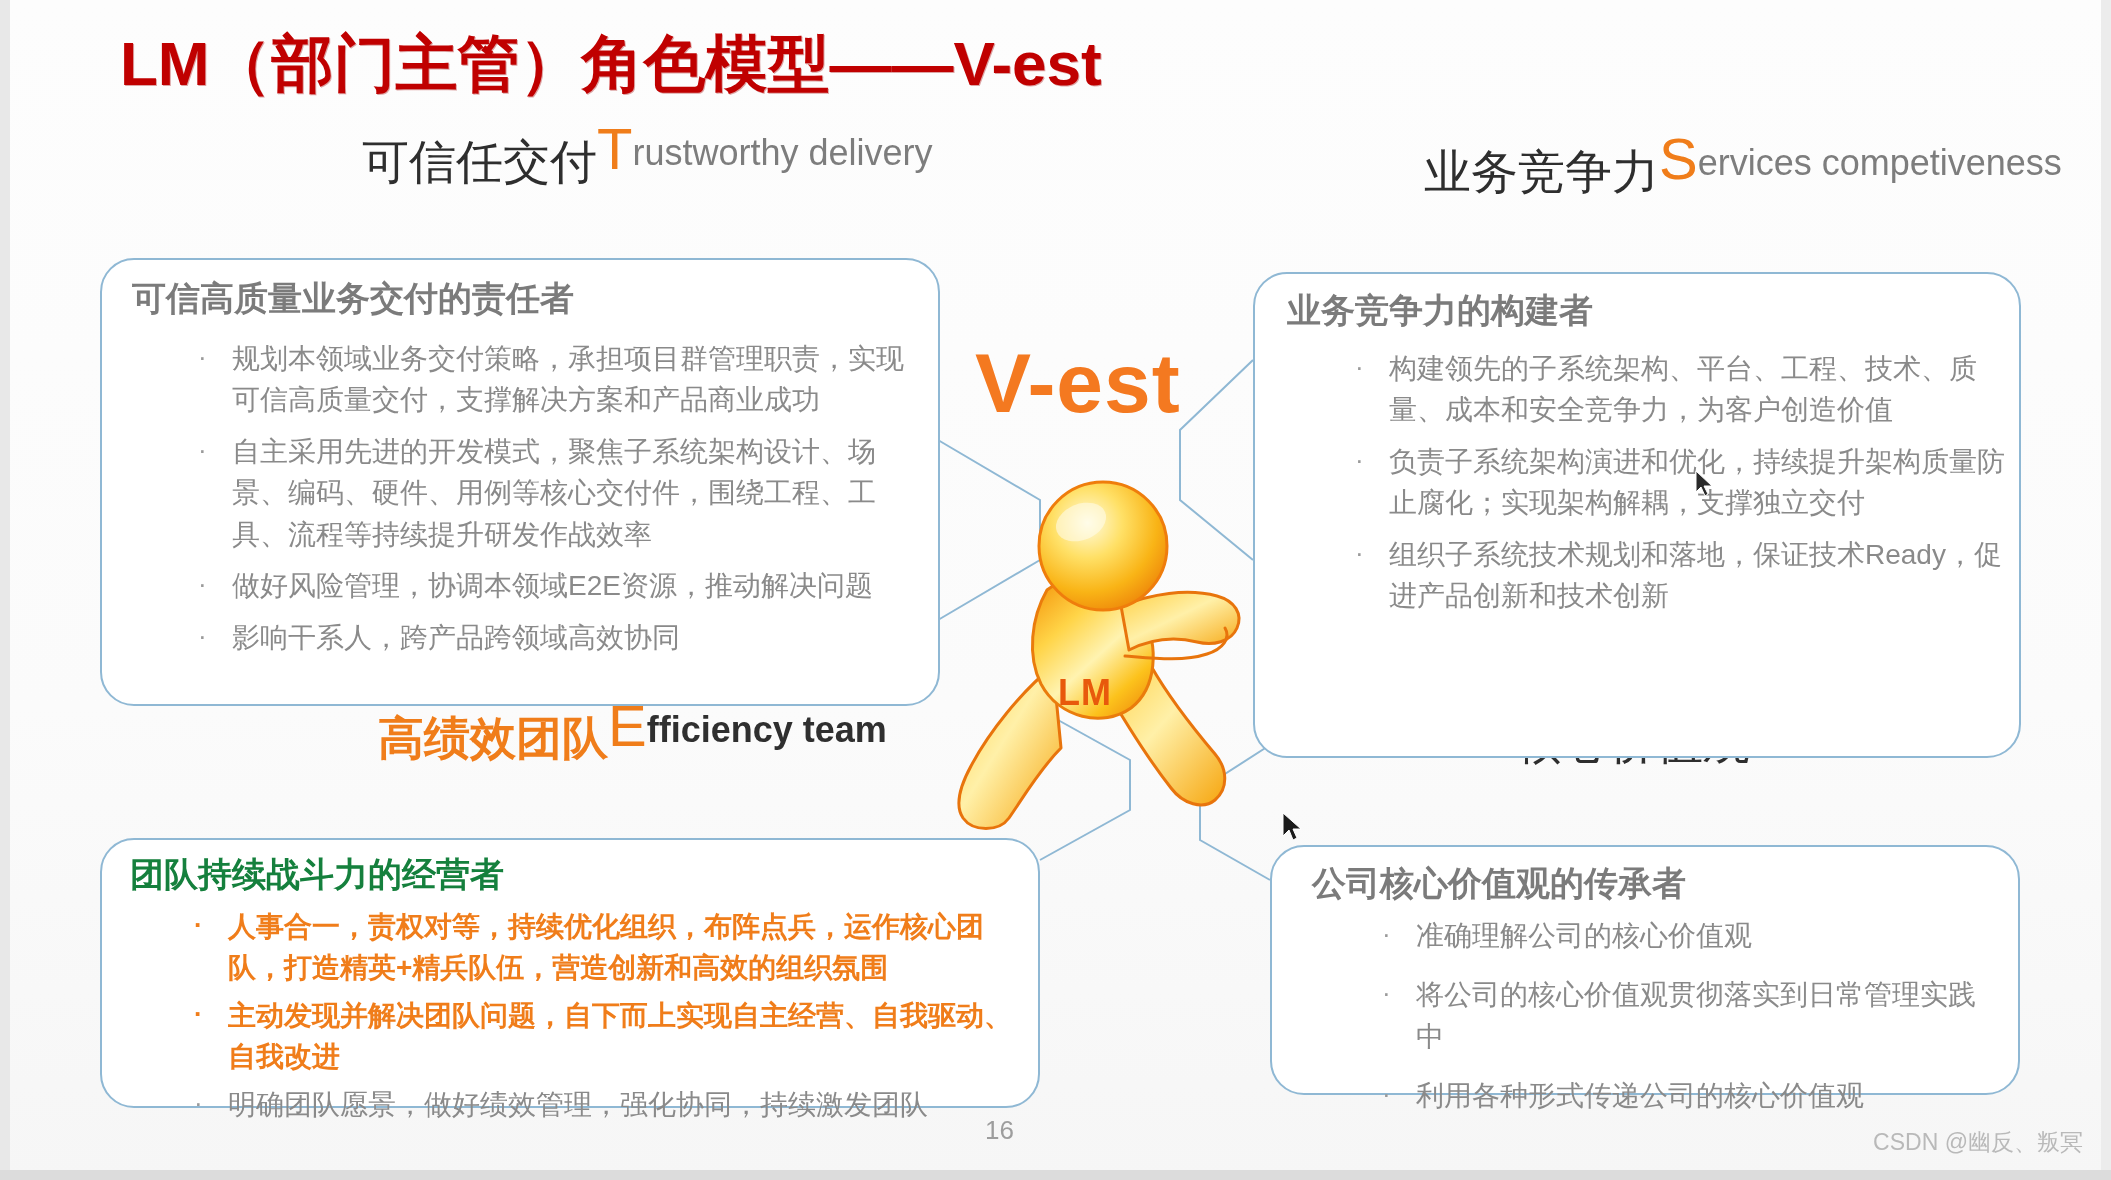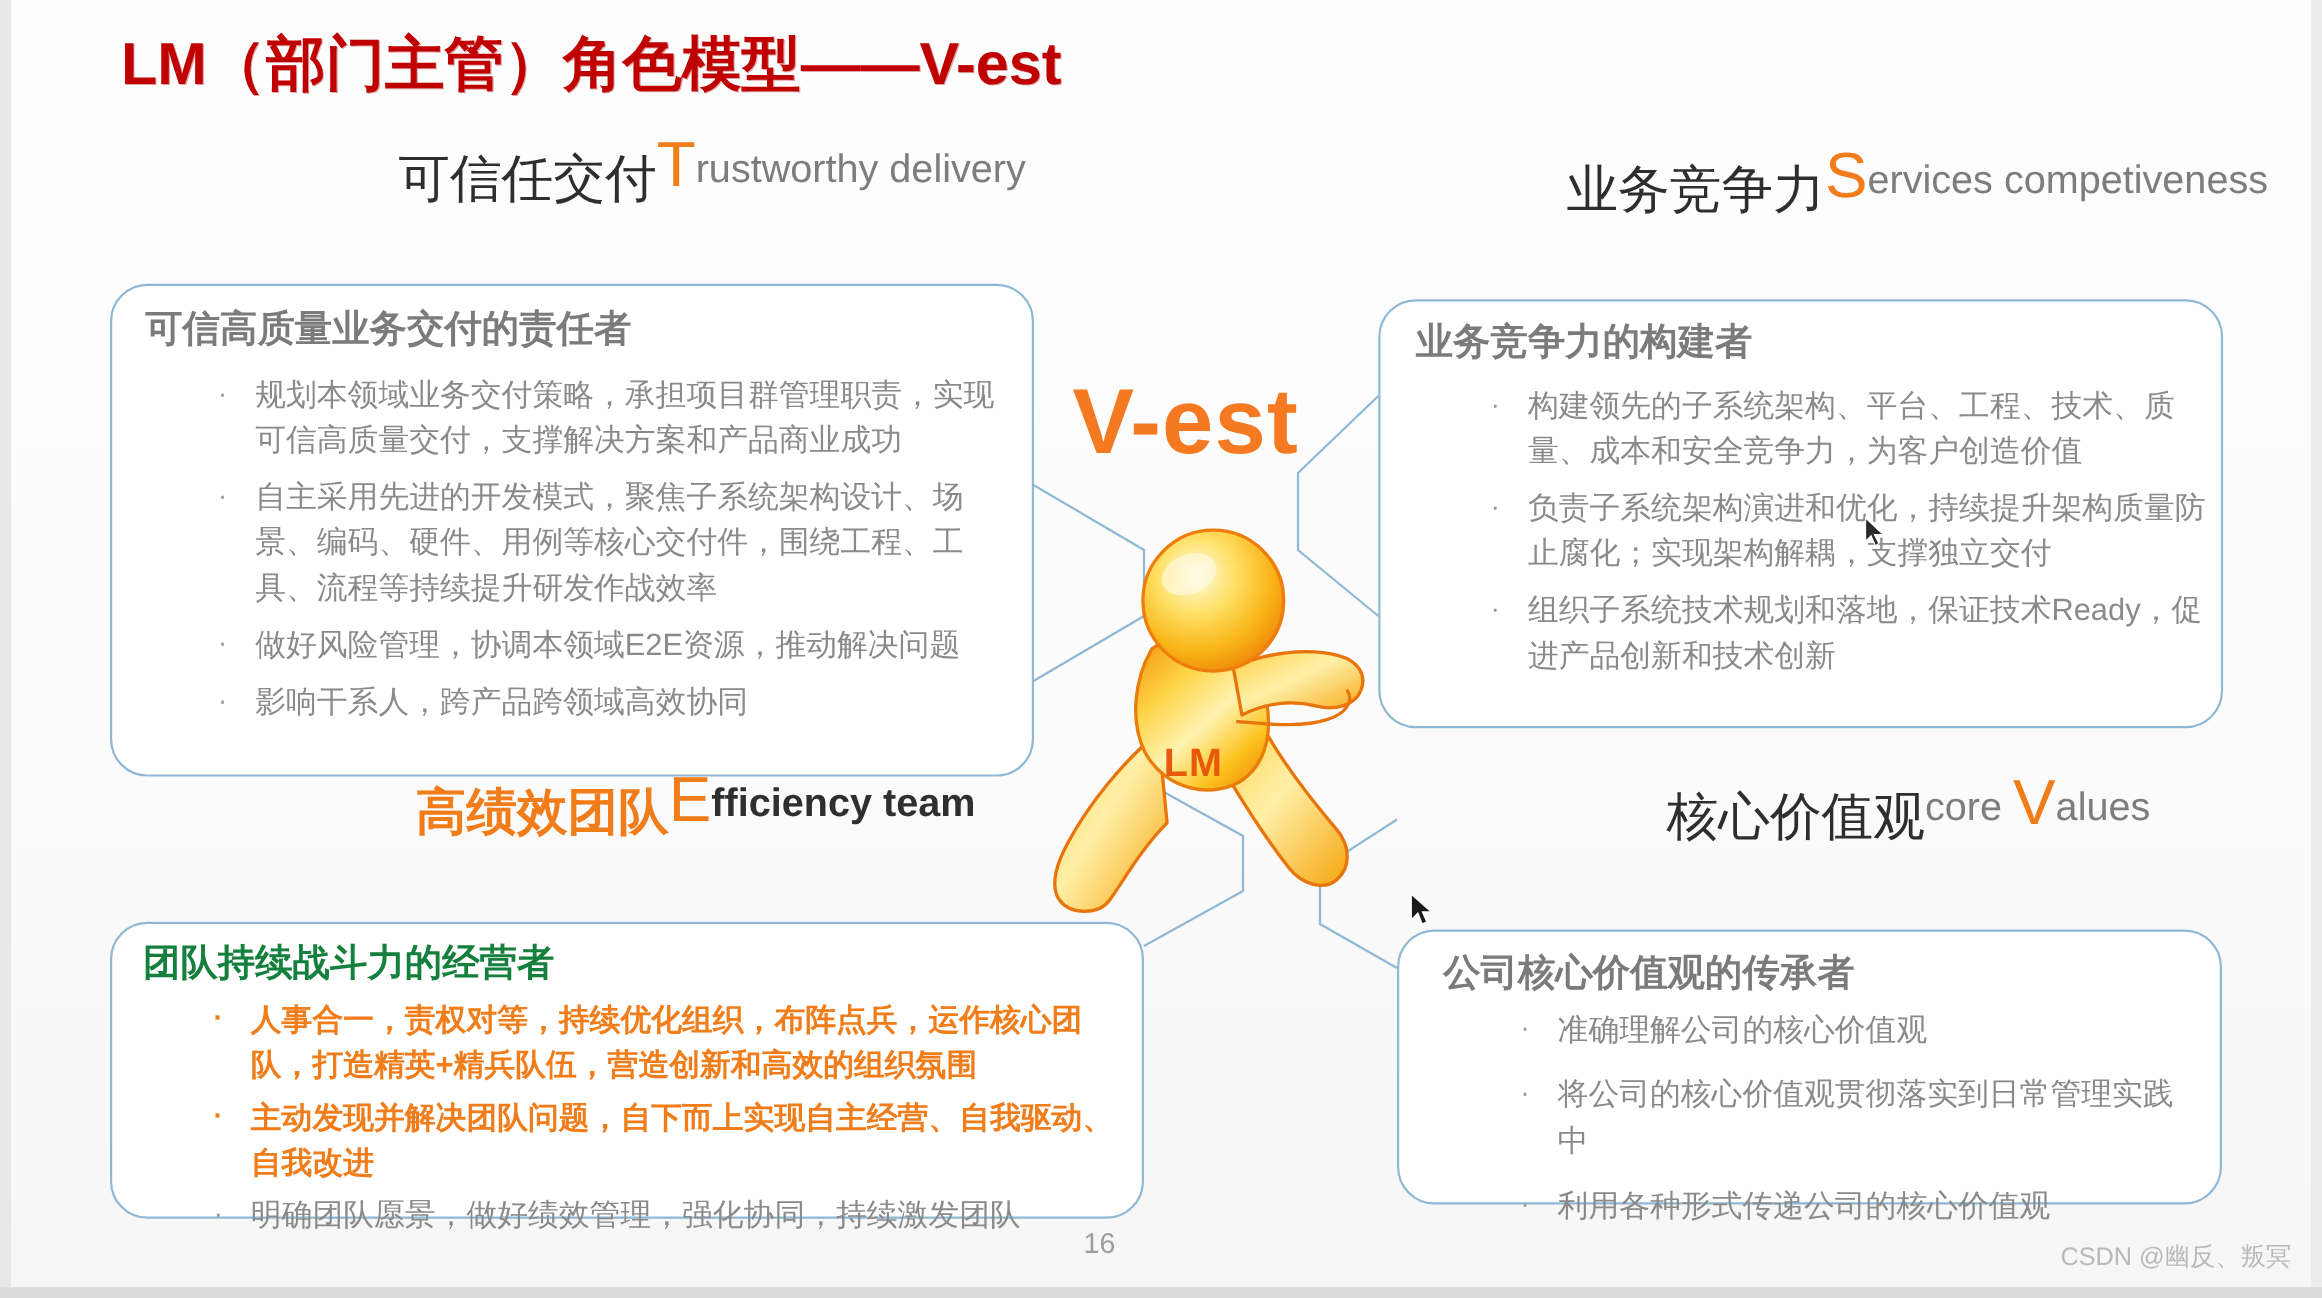--- a/index.html
+++ b/index.html
@@ -12,22 +12,22 @@
   .slide{
     position:absolute;inset:0;
     background:linear-gradient(180deg,#fdfdfd 0%,#fbfbfb 60%,#f6f6f6 100%);
   }
   .edge-left{position:absolute;left:0;top:0;width:10px;height:1180px;background:#e8e8e8;}
   .edge-right{position:absolute;right:0;top:0;width:10px;height:1180px;background:#ececec;}
   .edge-bottom{position:absolute;left:0;bottom:0;width:2111px;height:10px;background:#dcdcdc;}
 
   
   .title{
-    position:absolute;left:110px;top:22px;
-    font-size:54px;font-weight:bold;color:#c00000;
+    position:absolute;left:120px;top:22px;
+    font-size:62px;font-weight:bold;color:#c00000;
     letter-spacing:0px;white-space:nowrap;
     text-shadow:1px 1px 0 rgba(160,0,0,.35);
     text-align:center;
   }
 
   
   .qhead{position:absolute;}
   .qhead .cn{
     font-size:47px;color:#2e2e2e;font-weight:400;white-space:nowrap;
     line-height:1.02;
@@ -72,21 +72,21 @@
   }
   .bullets li .txt{flex:1 1 auto;}
   .bullets li.hl{color:#f07d1a;font-weight:bold;}
   .bullets li.hl .dot{color:#f07d1a;}
 
   
   .box-tl{left:100px;top:258px;width:840px;height:448px;}
   .box-tl .btitle{position:absolute;left:30px;top:16px;}
   .box-tl .bullets{position:absolute;left:96px;top:78px;width:730px;}
 
-  .box-tr{left:1253px;top:272px;width:768px;height:390px;}
+  .box-tr{left:1253px;top:272px;width:768px;height:486px;}
   .box-tr .btitle{position:absolute;left:32px;top:14px;}
   .box-tr .bullets{position:absolute;left:100px;top:74px;width:650px;}
 
   .box-bl{left:100px;top:838px;width:940px;height:270px;}
   .box-bl .btitle{position:absolute;left:28px;top:12px;}
   .box-bl .bullets{position:absolute;left:92px;top:66px;width:840px;}
   .box-bl .bullets li{margin-bottom:6px;}
 
   .box-br{left:1270px;top:845px;width:750px;height:250px;}
   .box-br .btitle{position:absolute;left:40px;top:14px;}

